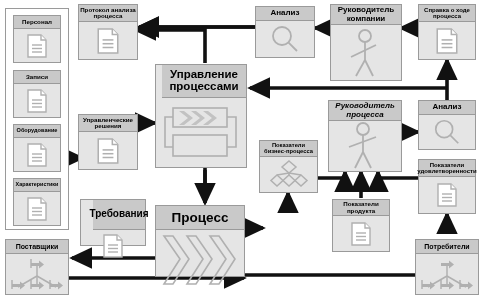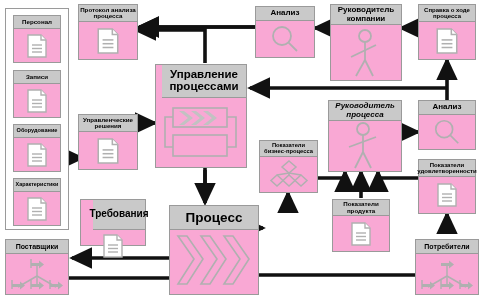--- a/index.html
+++ b/index.html
@@ -1,21 +1,21 @@
 <!DOCTYPE html>
 <html><head>
 <meta charset="utf-8">
 <style>
   html,body{margin:0;padding:0;background:#ffffff;}
   body{font-family:"Liberation Sans","DejaVu Sans",sans-serif;}
   #canvas{position:relative;width:480px;height:297px;background:#ffffff;overflow:hidden;}
   svg.layer{position:absolute;left:0;top:0;width:480px;height:297px;}
   #arrows{z-index:1;}
 
-  .node{position:absolute;box-sizing:border-box;border:1.5px solid #9a9a9a;background:#f9a8d4;z-index:3;}
+  .node{position:absolute;box-sizing:border-box;border:1.5px solid #9a9a9a;background:#e5e5e5;z-index:3;}
   .node .hdr{box-sizing:border-box;background:#c9c9c9;border-bottom:1.5px solid #9a9a9a;
     color:#000;font-weight:bold;text-align:center;line-height:1.03;
     display:flex;align-items:center;justify-content:center;padding:1px 1px;}
   .node .body{position:relative;box-sizing:border-box;width:100%;
     display:flex;align-items:center;justify-content:center;}
   .node.small .hdr{font-size:6.2px;}
   .node.med .hdr{font-size:8px;}
   .node.big .hdr{font-size:11.5px;margin-left:6px;}
   .node.huge .hdr{font-size:13px;}
 
@@ -232,21 +232,21 @@
         <g fill="#c2c2c2">
           <path d="M20,9 l9,7 l-9,7 l5,0 l9,-7 l-9,-7 z"></path>
           <path d="M32,9 l9,7 l-9,7 l5,0 l9,-7 l-9,-7 z"></path>
           <path d="M44,9 l9,7 l-9,7 l5,0 l9,-7 l-9,-7 z"></path>
           <path d="M56,9 l9,7 l-9,7 l-5,0 l-9,-7 l9,-7 z" opacity="0"></path>
         </g>
       </svg>
     </div>
   </div>
 
-  <div class="node huge" style="left:169px;top:205px;width:90px;height:90px;">
+  <div class="node huge" style="left:155px;top:205px;width:90px;height:72px;">
     <div class="hdr" style="height:24px;font-size:13.5px;">Процесс</div>
     <div class="body" style="height:62px;">
       <svg width="84" height="58" viewBox="0 0 84 58">
         <g fill="none" stroke="#b0b0b0" stroke-width="1.6">
           <path d="M6,4 L22,27 L6,52 L15,52 L31,27 L15,4 z"></path>
           <path d="M29,4 L45,27 L29,52 L38,52 L54,27 L38,4 z"></path>
           <path d="M52,4 L68,27 L52,52 L61,52 L77,27 L61,4 z"></path>
         </g>
       </svg>
     </div>

